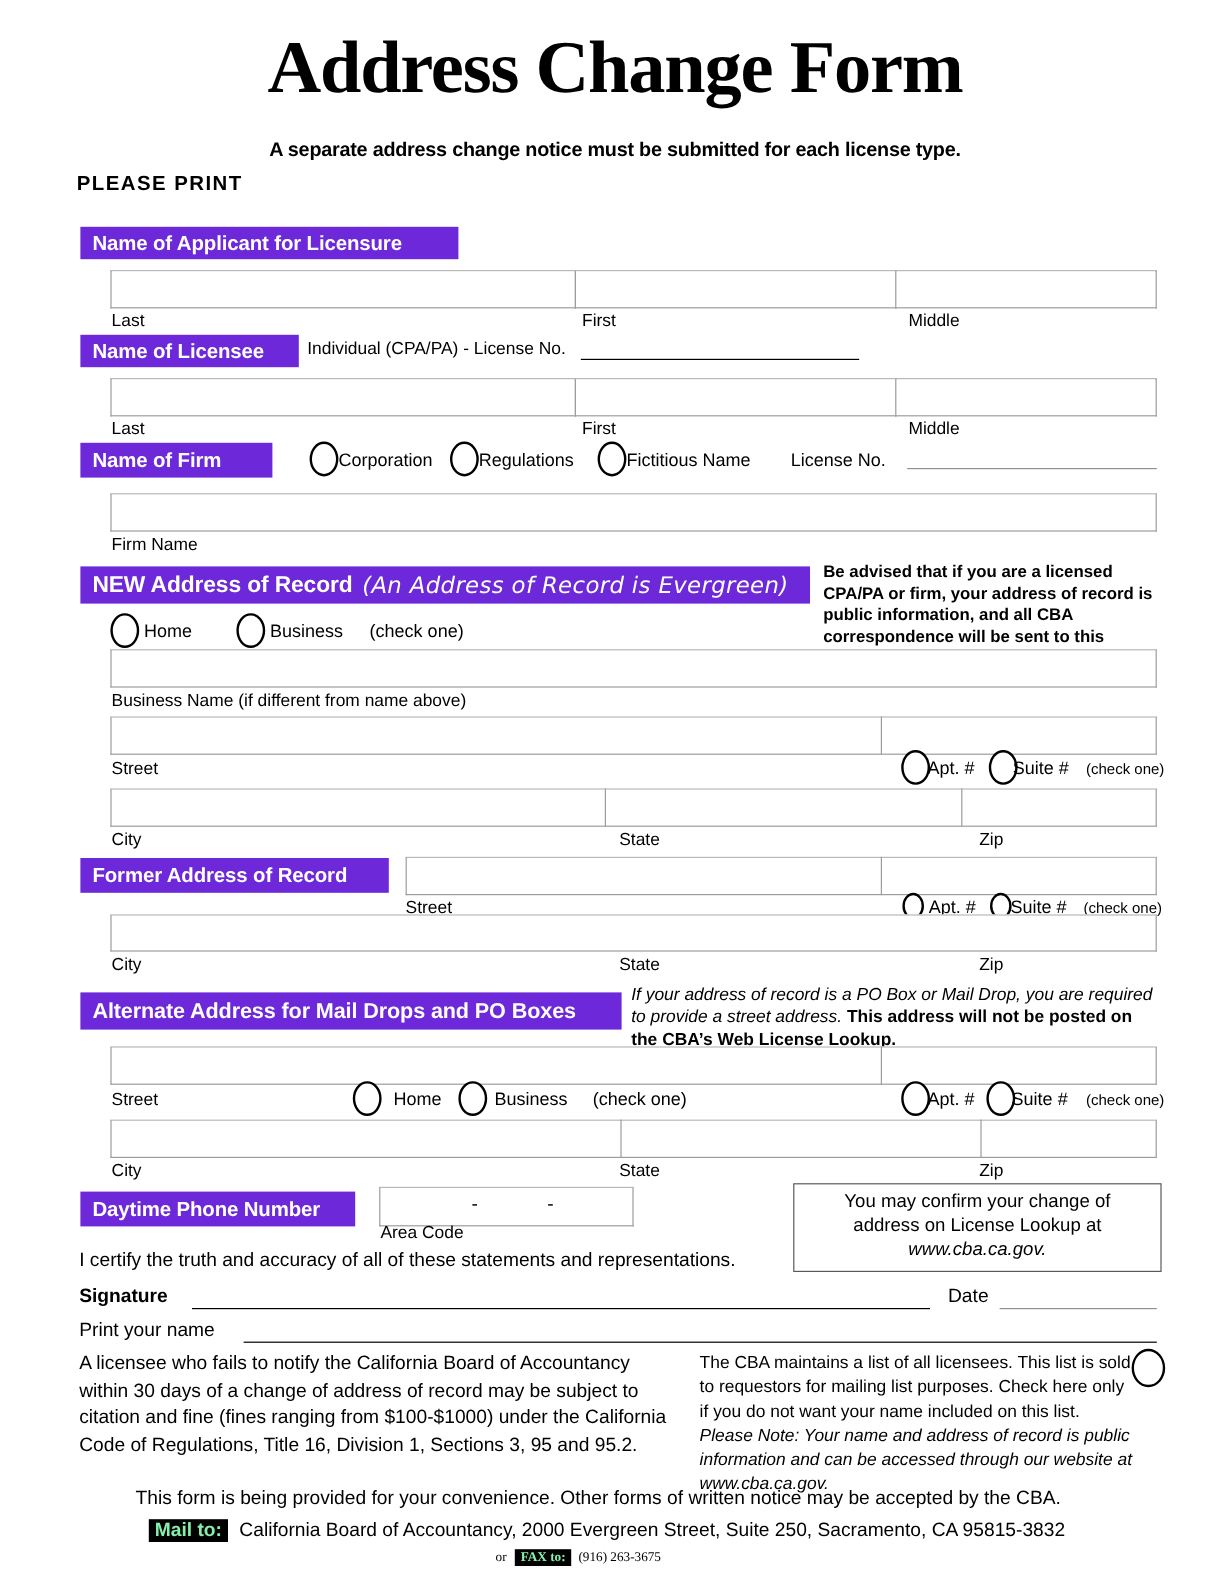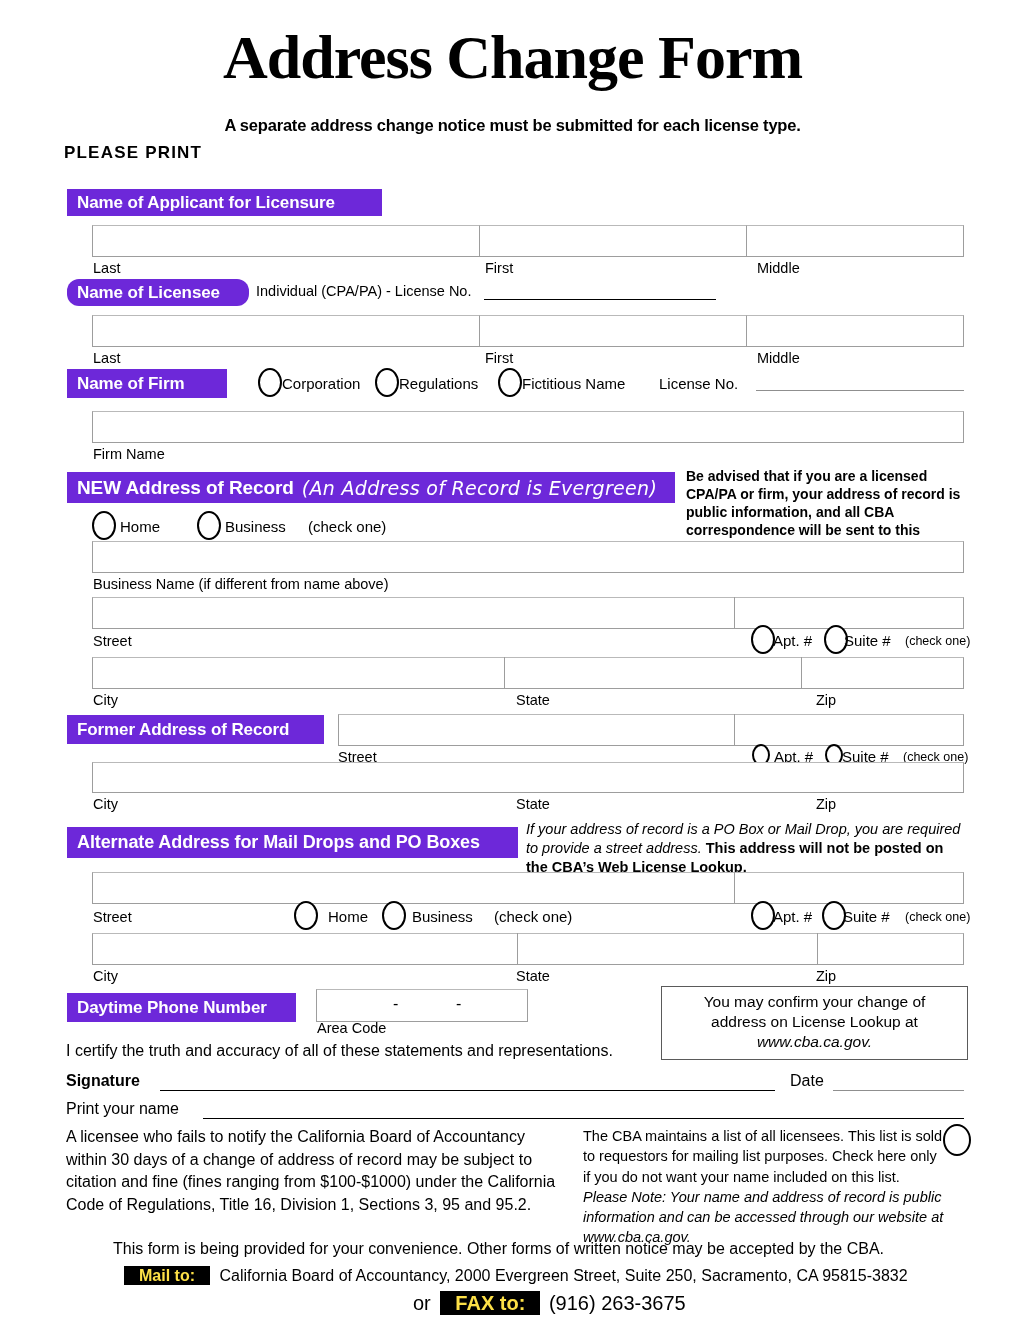--- a/index.html
+++ b/index.html
@@ -71,21 +71,21 @@
     background:#fff;
   }
 
   
   .notebox{
     position:absolute;box-sizing:border-box;border:1px solid #5a5a5a;
     text-align:center;font-weight:400;font-size:15.5px;line-height:1.28;
     padding-top:5px;
   }
   .para{position:absolute;font-size:15.5px;line-height:1.36;}
-  .inv{background:#000;color:#fde047;font-weight:700;padding:1px 15px;}
+  .inv{background:#000;color:#86efac;font-weight:700;padding:1px 5px;}
 </style>
 </head>
 <body>
 
 <div class="page">
 
 
   <div class="title">Address Change Form</div>
   <div class="subtitle">A separate address change notice must be submitted for each license type.</div>
   <div class="please-print">PLEASE  PRINT</div>
@@ -94,21 +94,21 @@
     <span>Name of Applicant for Licensure</span>
   </div>
 
   <div class="fbox" style="left:92px;top:225px;width:388px;height:32px;"></div>
   <div class="fbox" style="left:479px;top:225px;width:268px;height:32px;"></div>
   <div class="fbox" style="left:746px;top:225px;width:218px;height:32px;"></div>
   <div class="cap" style="left:93px;top:260px;">Last</div>
   <div class="cap" style="left:485px;top:260px;">First</div>
   <div class="cap" style="left:757px;top:260px;">Middle</div>
 
-  <div class="blackbar" style="left:67px;top:279px;width:182px;height:27px;font-size:17px;border-radius:12px;">
+  <div class="blackbar" style="left:67px;top:279px;width:182px;height:27px;font-size:17px;">
     <span>Name of Licensee</span>
   </div>
   <div class="txt" style="left:256px;top:283px;font-size:14.5px;">Individual (CPA/PA) - License No.</div>
   <div class="uline" style="left:484px;top:299px;width:232px;"></div>
 
   <div class="fbox" style="left:92px;top:315px;width:388px;height:32px;"></div>
   <div class="fbox" style="left:479px;top:315px;width:268px;height:32px;"></div>
   <div class="fbox" style="left:746px;top:315px;width:218px;height:32px;"></div>
   <div class="cap" style="left:93px;top:350px;">Last</div>
   <div class="cap" style="left:485px;top:350px;">First</div>
@@ -243,19 +243,19 @@
   </div>
   <div class="radio" style="left:943px;top:1124px;width:28px;height:32px;"></div>
 
   <div class="txt" style="left:113px;top:1240px;font-size:16px;">This form is being provided for your convenience. Other forms of written notice may be accepted by the CBA.</div>
 
   <div class="txt" style="left:124px;top:1267px;font-size:16px;">
     <span class="inv">Mail to:</span>
     <span style="margin-left:5px;">California Board of Accountancy, 2000 Evergreen Street, Suite 250, Sacramento, CA 95815-3832</span>
   </div>
 
-  <div class="txt" style="left:413px;top:1292px;font-size:20px;">
+  <div class="txt" style="left:413px;top:1292px;font-size:11px;font-family:Liberation Serif, serif;">
     <span>or</span>
     <span class="inv" style="margin-left:4px;">FAX to:</span>
     <span style="margin-left:3px;">(916) 263-3675</span>
   </div>
 
 </div>
 
 </body></html>

